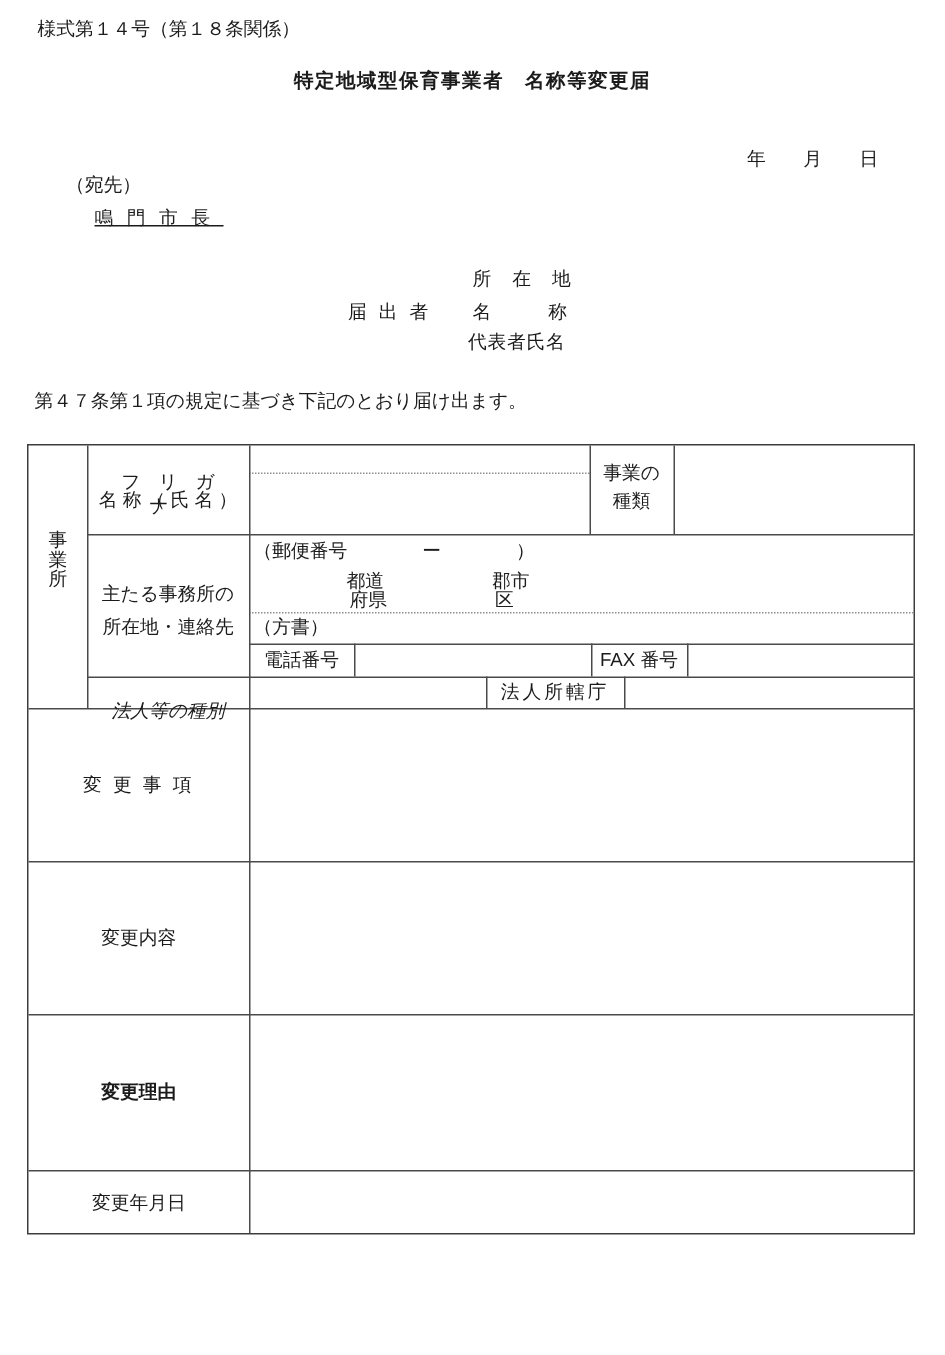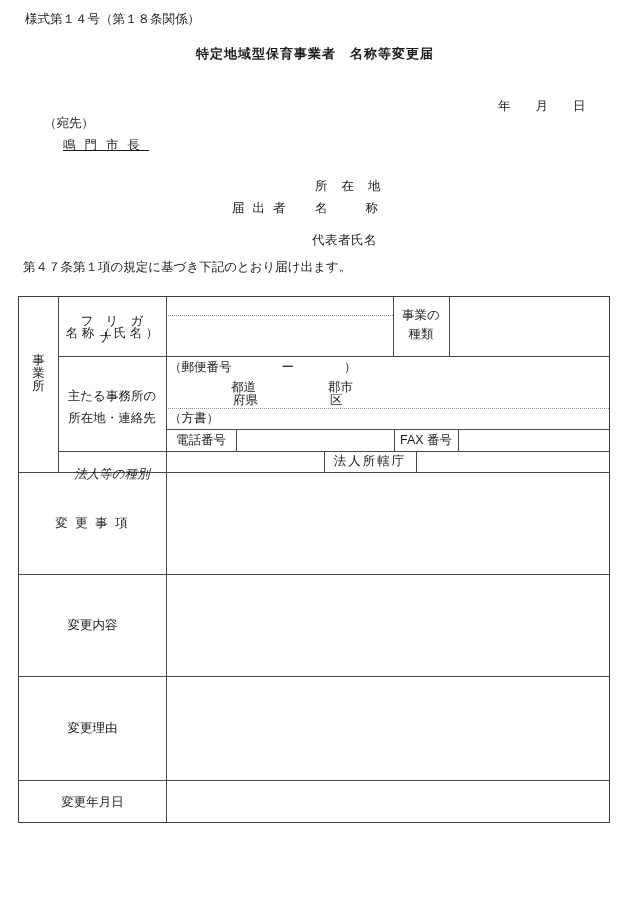--- a/index.html
+++ b/index.html
@@ -44,21 +44,21 @@
 
   <div class="abs" style="left:25px;top:12px;">様式第１４号（第１８条関係）</div>
   <div class="abs title">特定地域型保育事業者　名称等変更届</div>
   <div class="abs" style="left:498px;top:99px;">年　　月　　日</div>
   <div class="abs" style="left:44px;top:116px;">（宛先）</div>
   <div class="abs" style="left:63px;top:138px;letter-spacing:9px;text-decoration:underline;">鳴門市長</div>
 
   <div class="abs" style="left:232px;top:201px;letter-spacing:8px;">届出者</div>
   <div class="abs" style="left:315px;top:179px;letter-spacing:14px;">所在地</div>
   <div class="abs" style="left:315px;top:201px;letter-spacing:38px;">名称</div>
-  <div class="abs" style="left:312px;top:221px;letter-spacing:0.5px;margin-top:12px;">代表者氏名</div>
+  <div class="abs" style="left:312px;top:221px;letter-spacing:0.5px;">代表者氏名</div>
 
   <div class="abs" style="left:23px;top:257px;width:590px;line-height:20px;">
     <div>第４７条第１項の規定に基づき下記のとおり届け出ます。</div>
   </div>
 
   <div class="form-table">
 
     <div class="hline dotted" style="top:18px;left:147px;width:227px;"></div>
     <div class="hline" style="top:59px;left:39px;width:551px;"></div>
     <div class="hline dotted" style="top:111px;left:147px;width:443px;"></div>
@@ -112,20 +112,20 @@
     <div class="field" style="left:148px;top:155px;width:156px;height:19px;"></div>
     <div class="cell-label ctr" style="left:305px;top:157px;width:92px;letter-spacing:2px;">法人所轄庁</div>
     <div class="field" style="left:398px;top:155px;width:191px;height:19px;"></div>
 
     <div class="col-label" style="top:219px;letter-spacing:2px;">変 更 事 項</div>
     <div class="field" style="left:148px;top:176px;width:441px;height:100px;"></div>
 
     <div class="col-label" style="top:321px;">変更内容</div>
     <div class="field" style="left:148px;top:278px;width:441px;height:100px;"></div>
 
-    <div class="col-label" style="top:424px;">変更理由</div>
+    <div class="col-label" style="top:424px;font-weight:bold;">変更理由</div>
     <div class="field" style="left:148px;top:380px;width:441px;height:102px;"></div>
 
     <div class="col-label" style="top:498px;">変更年月日</div>
     <div class="field" style="left:148px;top:484px;width:441px;height:41px;"></div>
 
   </div>
 </div>
 
 </body></html>

